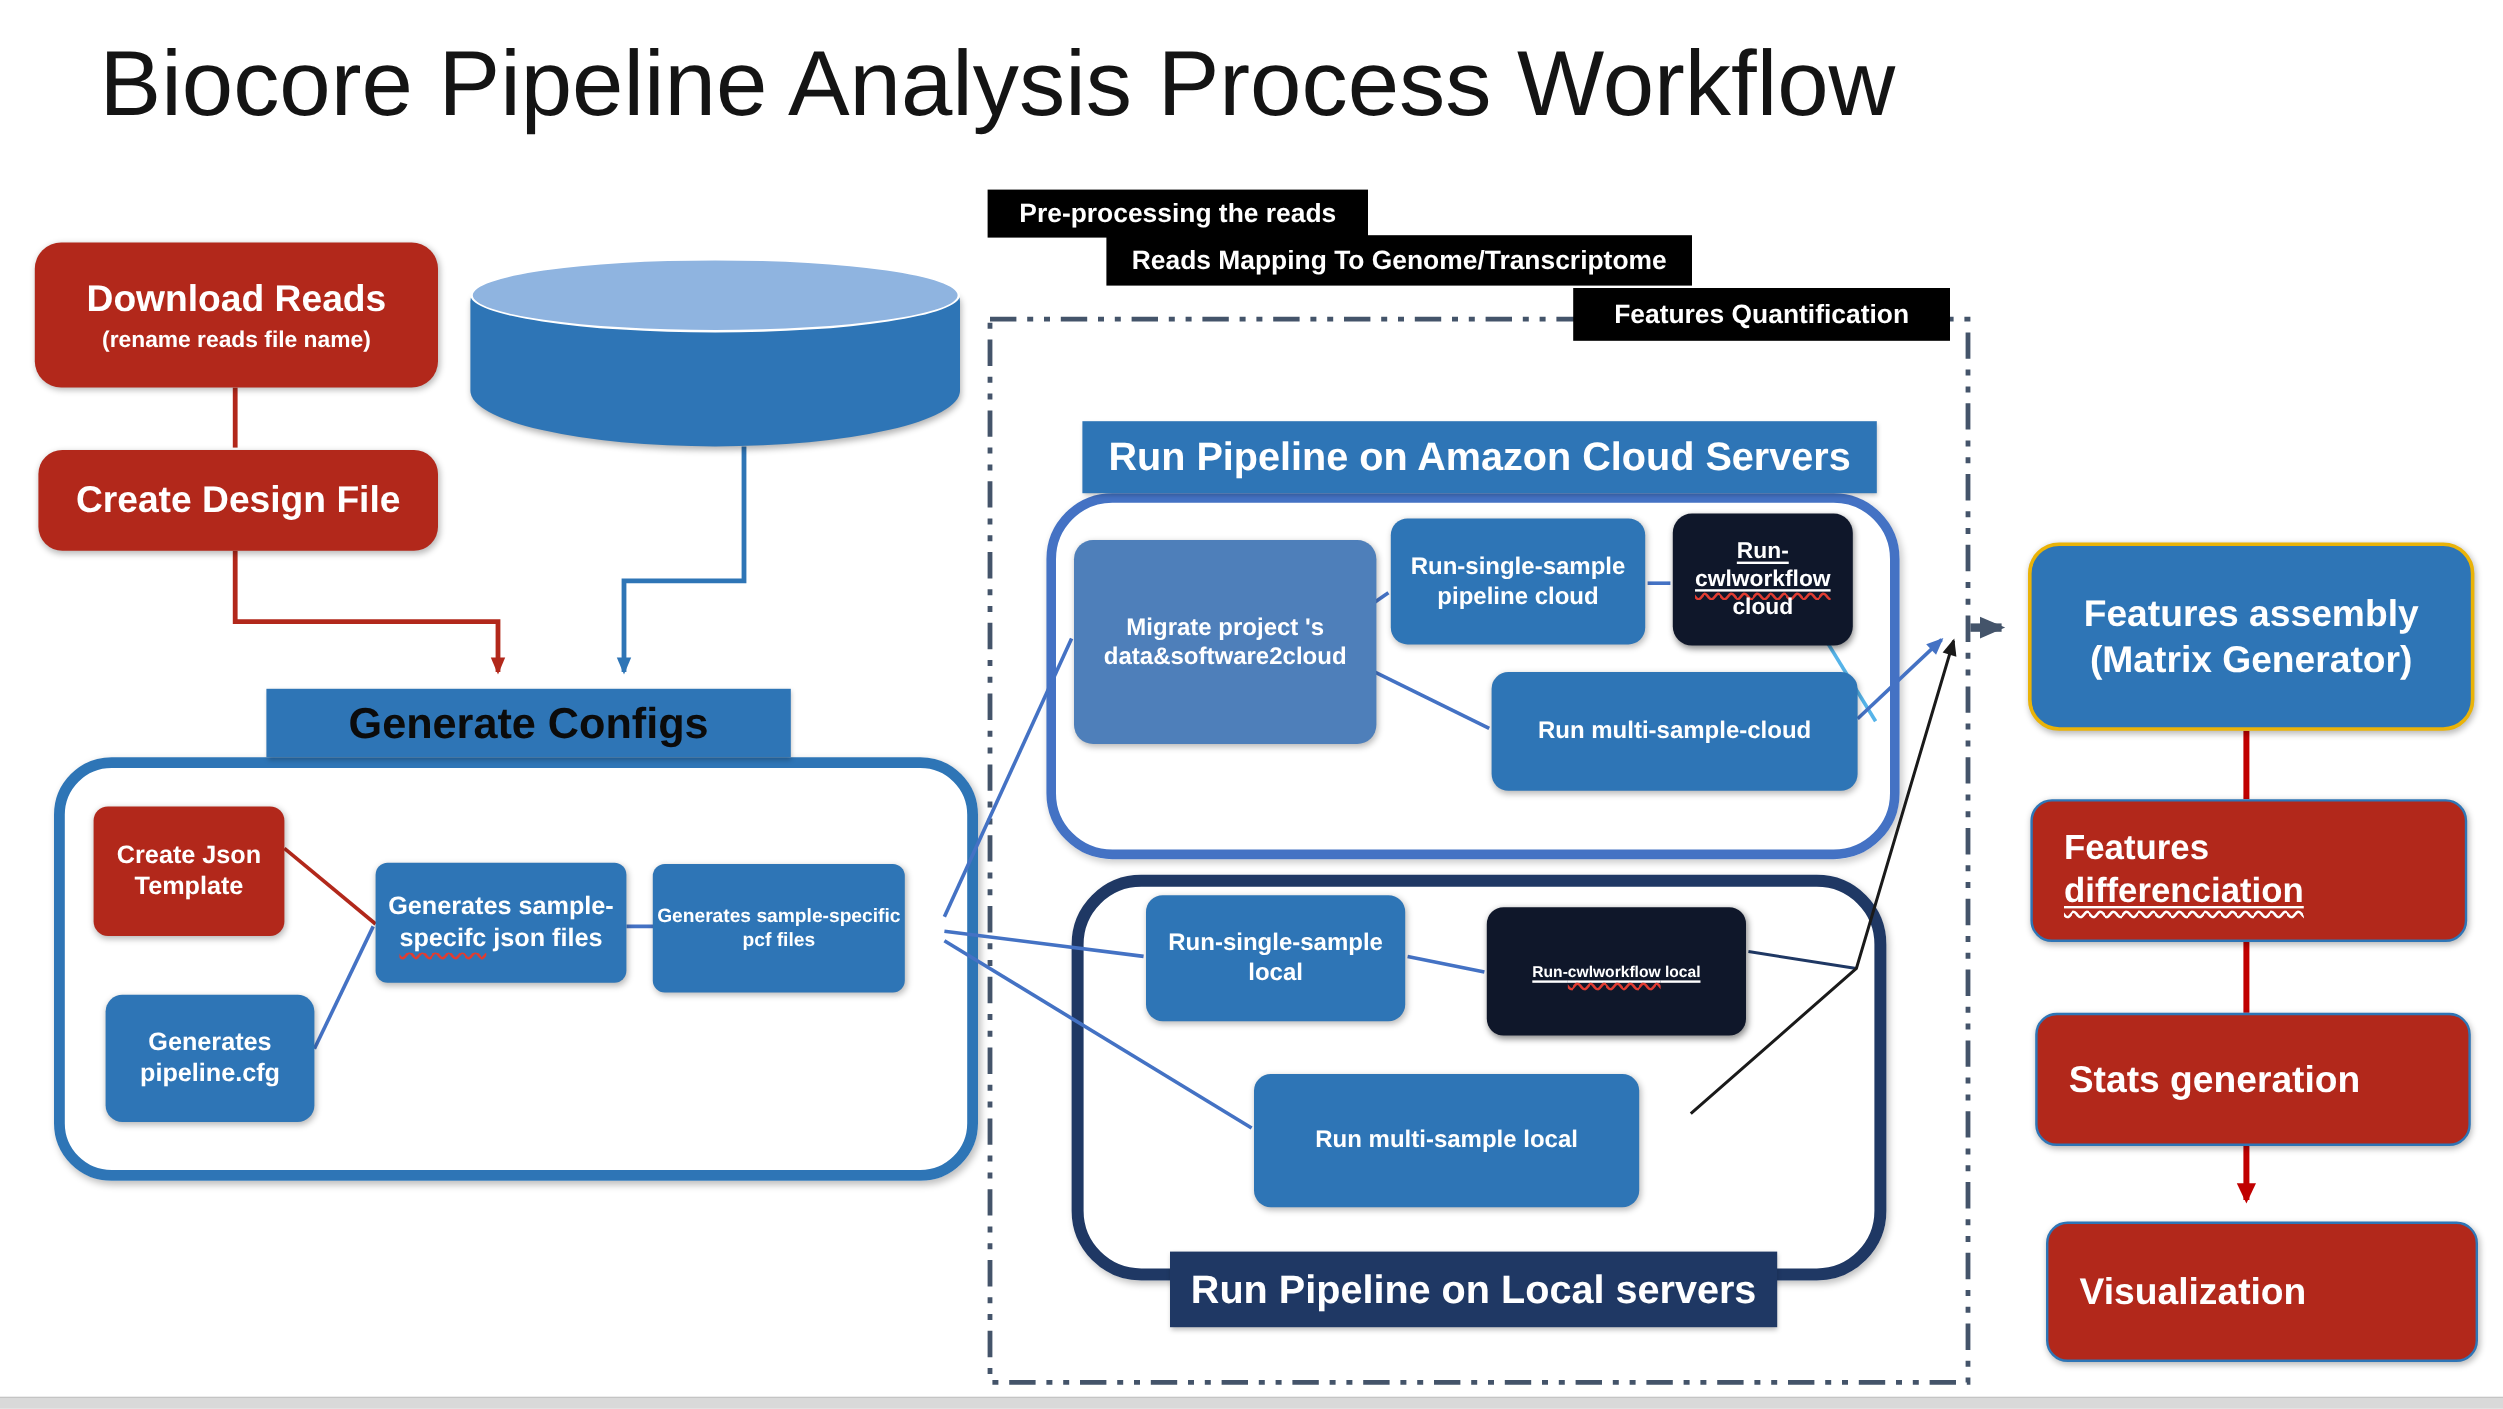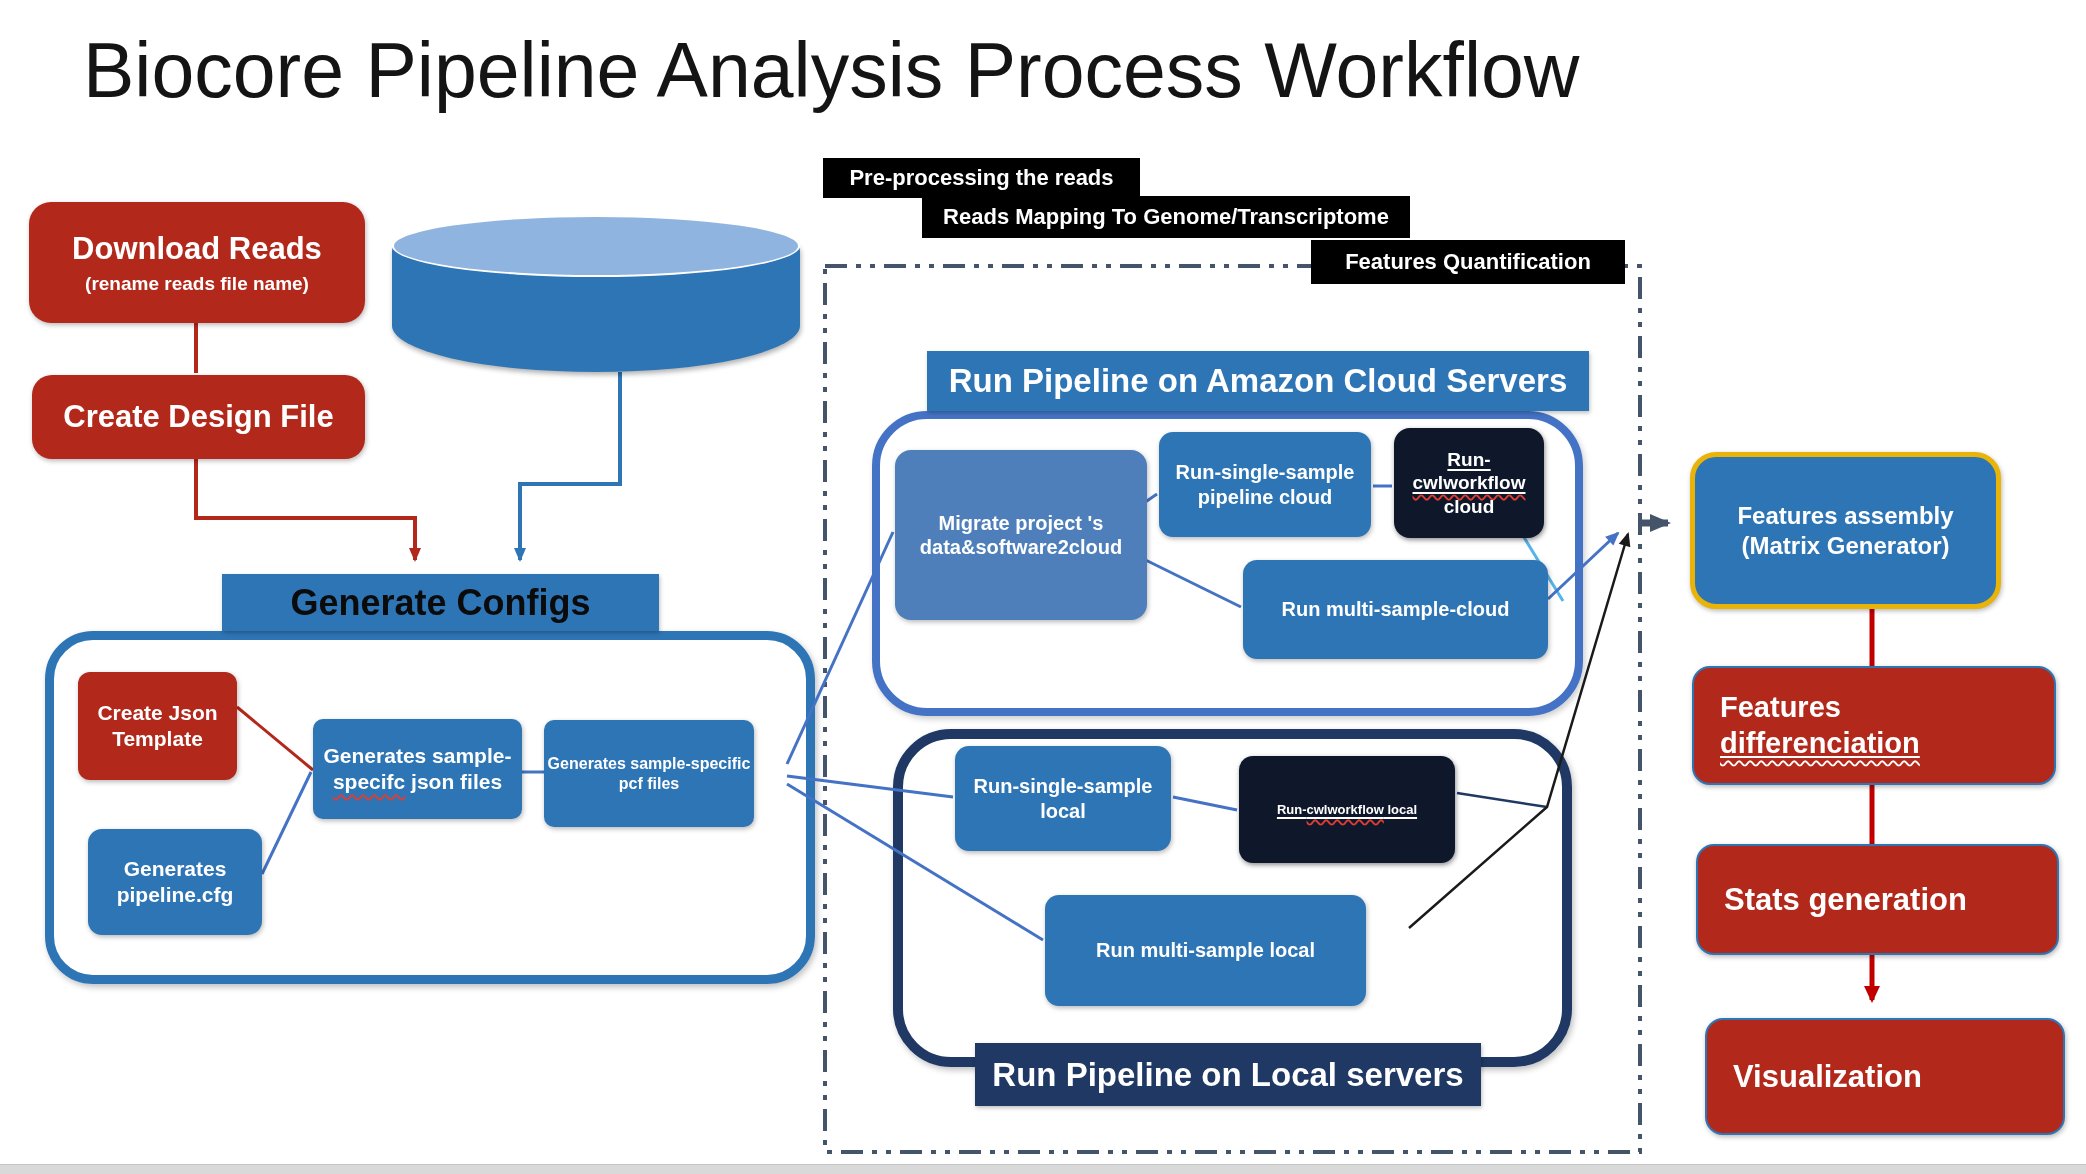--- a/index.html
+++ b/index.html
@@ -136,21 +136,21 @@
 </div>
 
 <div class="box blue-box z10" style="left:544px;top:720px;width:210px;height:107px;border-radius:10px;font-size:16px;">
   <span>Generates sample-specific pcf files</span>
 </div>
 
 <div class="box blue-box z10" style="left:88px;top:829px;width:174px;height:106px;border-radius:14px;font-size:21px;">
   <span>Generates pipeline.cfg</span>
 </div>
 
-<div class="hdr z10" style="left:902px;top:351px;width:662px;height:60px;background:var(--blue);margin-left:25px;">
+<div class="hdr z10" style="left:902px;top:351px;width:662px;height:60px;background:var(--blue);">
   <span>Run Pipeline on Amazon Cloud Servers</span>
 </div>
 
 <div class="box z10" style="left:895px;top:450px;width:252px;height:170px;background:var(--migrate_blue);
             border-radius:16px;font-size:20px;padding:0 4px;box-sizing:border-box;">
   <span>Migrate  project 's data&amp;software2cloud</span>
 </div>
 
 <div class="box blue-box z10" style="left:1159px;top:432px;width:212px;height:105px;border-radius:14px;font-size:20px;">
   <span>Run-single-sample pipeline cloud</span>
@@ -179,22 +179,22 @@
 </div>
 
 <div class="box blue-box z10" style="left:1045px;top:895px;width:321px;height:111px;border-radius:14px;font-size:20px;">
   <span>Run multi-sample local</span>
 </div>
 
 <div class="hdr z10" style="left:975px;top:1043px;width:506px;height:63px;background:var(--navy);">
   <span>Run Pipeline on Local servers</span>
 </div>
 
-<div class="box blue-box z10" style="left:1690px;top:452px;width:311px;height:157px;border-radius:26px;font-size:24px;
-            border:5px solid #eab308;padding:0 16px;box-sizing:border-box;">
+<div class="box blue-box z10" style="left:1690px;top:452px;width:372px;height:157px;border-radius:26px;font-size:31px;
+            border:3px solid #eab308;padding:0 16px;box-sizing:border-box;">
   <span>Features assembly (Matrix Generator)</span>
 </div>
 
 <div class="box red-box left-align z10" style="left:1692px;top:666px;width:364px;height:119px;border-radius:18px;font-size:29px;
             border:2px solid var(--blue);padding:0 26px;box-sizing:border-box;">
   <div>
     <span>Features </span><span class="u"><span class="wavyw">differenciation</span></span>
   </div>
 </div>
 

